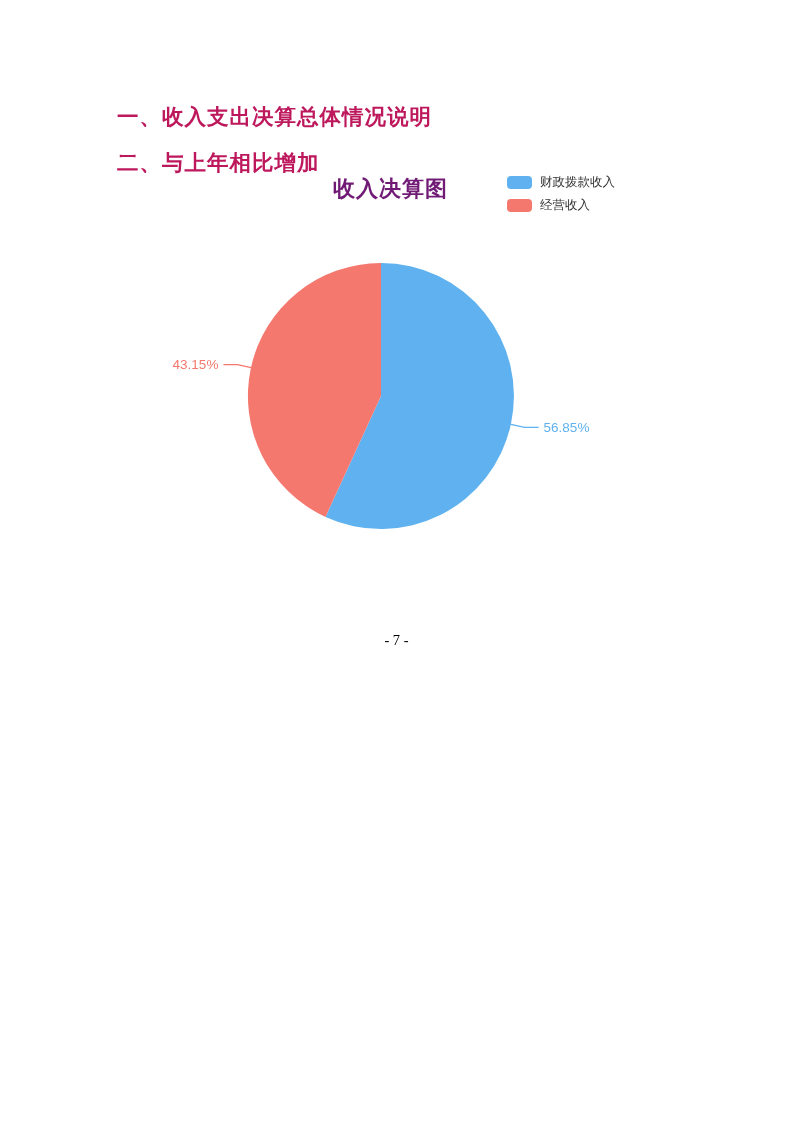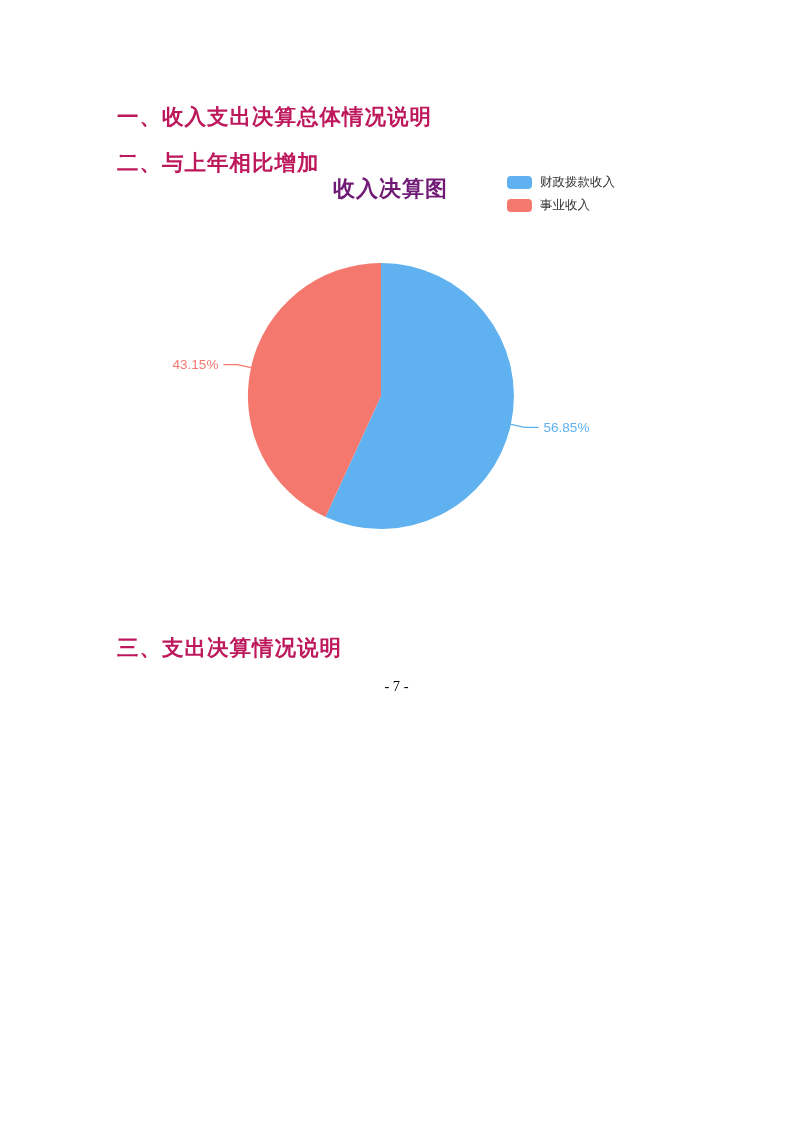--- a/index.html
+++ b/index.html
@@ -92,22 +92,21 @@
         <text x="152.4" y="203.1" text-anchor="end" fill="#f5786f" class="pie-label-text">43.15%</text>
       </svg>
     <div class="chart-title">收入决算图</div>
     <div class="legend">
       <div class="legend-item">
         <span class="legend-swatch" style="background: rgb(95, 178, 239);"></span>
         <span class="legend-label">财政拨款收入</span>
       </div>
       <div class="legend-item">
         <span class="legend-swatch" style="background: rgb(245, 120, 111);"></span>
-        <span class="legend-label">事业收入</span>
+        <span class="legend-label">经营收入</span>
       </div>
     </div>
   </div>
 
-  <div class="sec-heading">三、支出决算情况说明</div>
 
   <div class="page-number">- 7 -</div>
 
 </div>
 
 </body></html>

